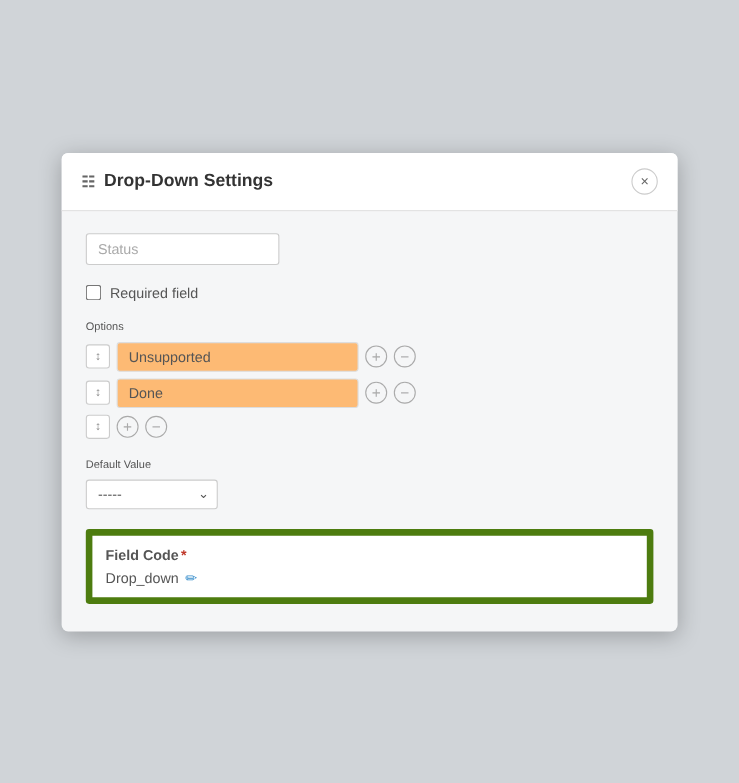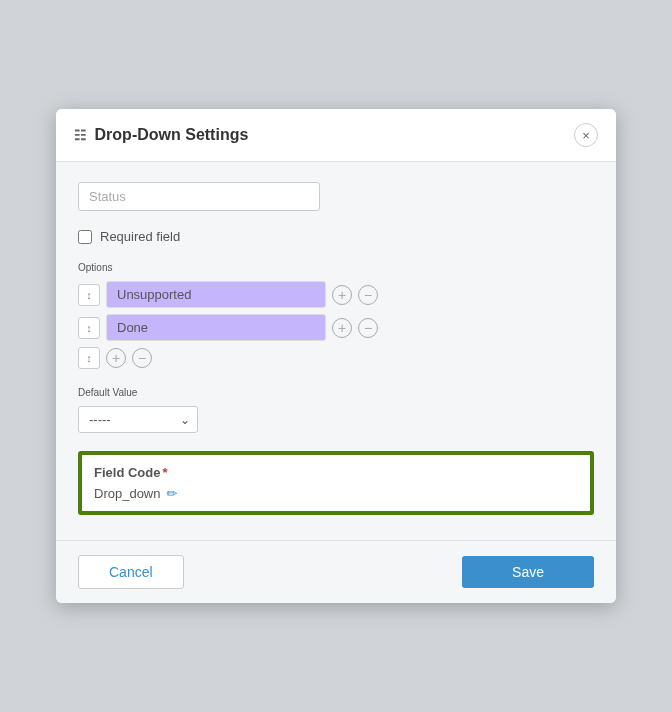--- a/index.html
+++ b/index.html
@@ -63,21 +63,21 @@
       font-weight: 600;
       color: #555;
       margin-bottom: 8px;
       display: block;
     }
     .required-star {
       color: #c0392b;
       margin-left: 2px;
     }
     .text-input {
-      width: 242px;
+      width: 176px;
       padding: 6px 10px;
       border: 1px solid #ccc;
       border-radius: 3px;
       font-size: 13px;
       color: #aaa;
       background: #fff;
       outline: none;
     }
     .text-input::placeholder {
       color: #aaa;
@@ -126,21 +126,21 @@
       font-size: 11px;
       color: #888;
     }
     .option-input {
       width: 220px;
       padding: 5px 10px;
       border: 1px solid #ddd;
       border-radius: 3px;
       font-size: 13px;
       color: #555;
-      background: #c4b5fd;
+      background: #fdba74;
     }
     .add-btn, .remove-btn {
       width: 20px;
       height: 20px;
       border-radius: 50%;
       border: 1.5px solid #aaa;
       background: transparent;
       display: flex;
       align-items: center;
       justify-content: center;
@@ -171,21 +171,21 @@
     .select-arrow {
       position: absolute;
       right: 8px;
       top: 50%;
       transform: translateY(-50%);
       pointer-events: none;
       color: #555;
       font-size: 12px;
     }
     .field-code-section {
-      border: 4px solid #4d7c0f;
+      border: 6px solid #4d7c0f;
       border-radius: 3px;
       padding: 10px 12px;
       margin-bottom: 5px;
       background: #fff;
     }
     .field-code-label {
       font-size: 13px;
       font-weight: 600;
       color: #555;
       margin-bottom: 6px;
@@ -296,17 +296,13 @@
       <div class="field-code-label">
         <span>Field Code</span><span class="required-star">*</span>
       </div>
       <div class="field-code-value">
         <span>Drop_down</span>
         <span class="edit-icon">✏</span>
       </div>
     </div>
   </div>
 
-  <div class="dialog-footer">
-    <button class="cancel-btn">Cancel</button>
-    <button class="save-btn">Save</button>
-  </div>
 </div>
 
 </body></html>

